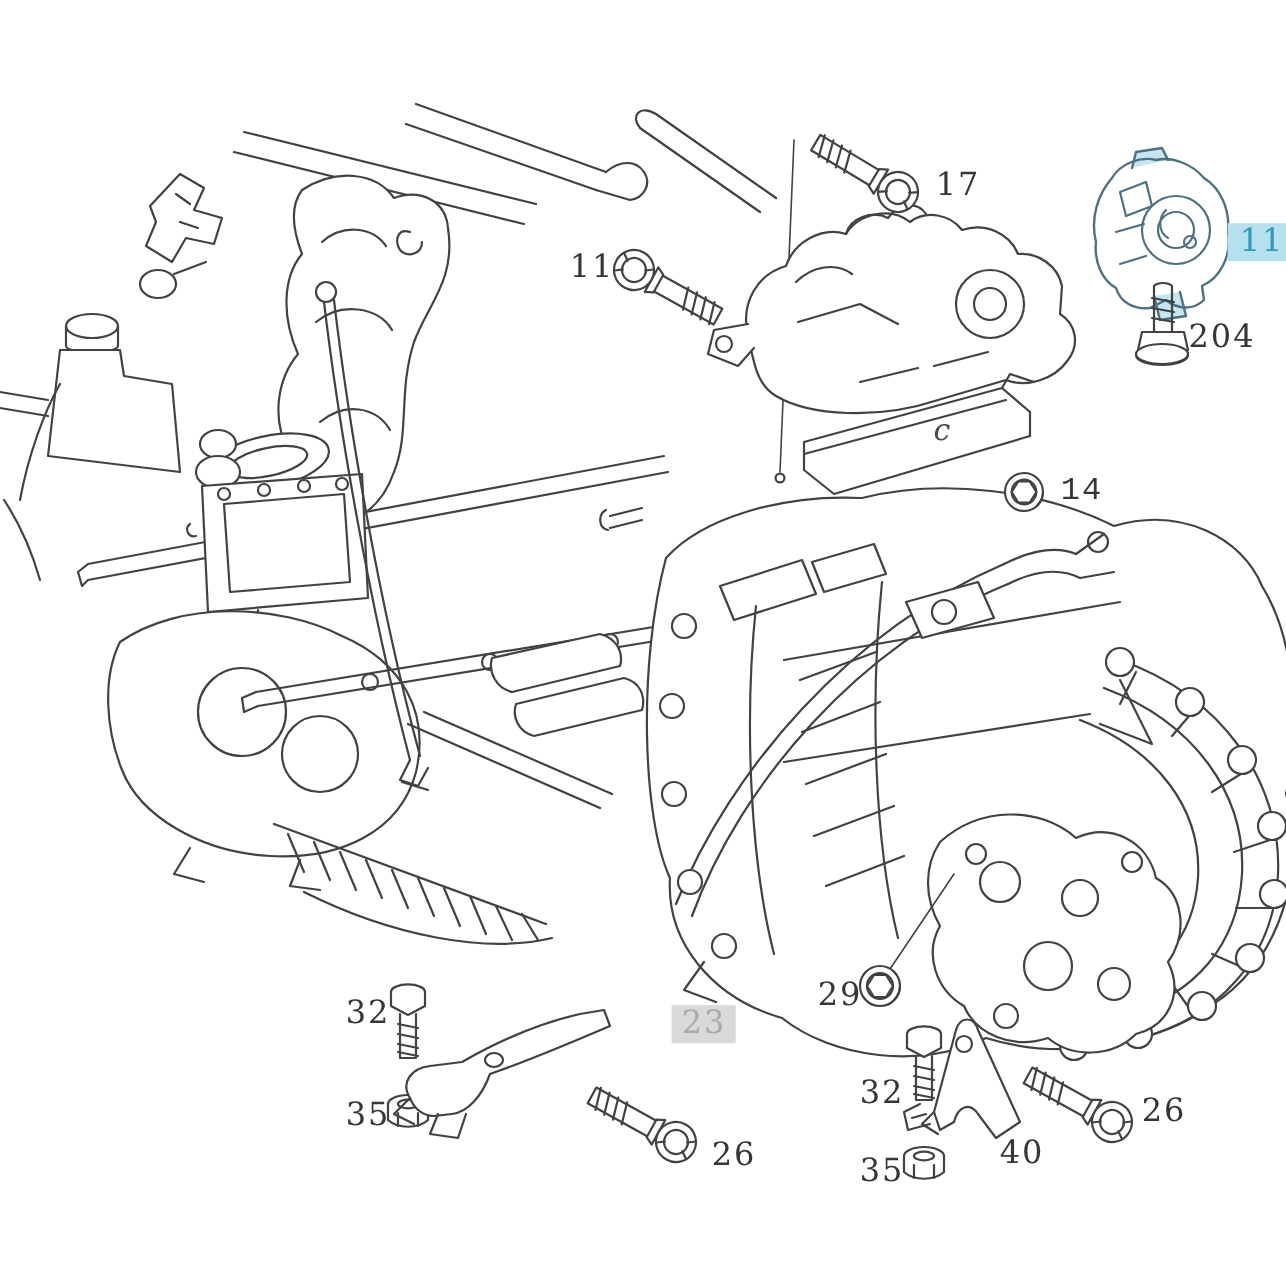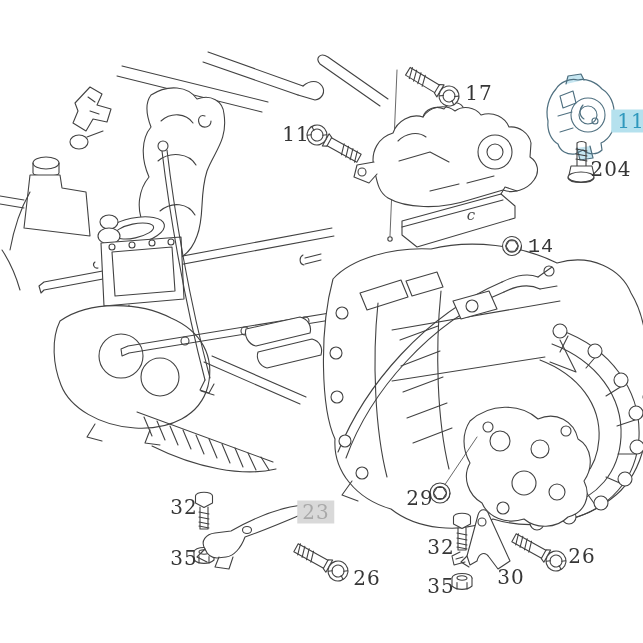--- a/index.html
+++ b/index.html
@@ -7,24 +7,24 @@
          font-family:"DejaVu Serif","Liberation Serif",serif;}
   #stage svg{position:absolute;left:0;top:0;}
   
   .la path,.la circle,.la ellipse,.la polygon,.la line{
      fill:none;stroke:#424242;stroke-width:1.1;stroke-linecap:round;stroke-linejoin:round;}
   .la .w{fill:#ffffff;}
   .la .thin{stroke-width:0.8;}
   .la .hl{stroke:#4f7080;stroke-width:1.2;}
   .la .hli{stroke:#4f7080;fill:none;stroke-width:1.1;}
   .la .hlf{fill:#c6e6f1;stroke:#4f7080;stroke-width:1.2;}
-  .part-label{position:absolute;transform:translate(-50%,-50%);font-size:20px;
+  .part-label{position:absolute;transform:translate(-50%,-50%);font-size:16px;
       color:#363636;letter-spacing:1px;white-space:nowrap;line-height:1.05;}
   .part-label.sel{background:#b5e1ee;color:#2f98bd;padding:1px 6px;}
-  .part-label.dim{background:#d9d9d9;color:#a9a9a9;padding:1px 5px;}
+  .part-label.dim{background:#d9d9d9;color:#a9a9a9;padding:1px 5px;margin-left:36px;}
   .marking{position:absolute;transform:translate(-50%,-50%);font-size:15px;
       font-style:italic;color:#4a4a4a;}
 </style>
 </head>
 <body>
 
 <div id="stage">
 
 <svg class="la" width="643" height="643" viewBox="0 0 643 643" aria-hidden="true">
   <defs>
@@ -237,19 +237,19 @@
   <div class="part-label" style="left: 296px; top: 134px;">11</div>
   <div class="part-label sel" style="left: 631px; top: 121px;">11</div>
   <div class="part-label" style="left: 611px; top: 169px;">204</div>
   <div class="part-label" style="left: 541px; top: 246px; font-family: Liberation Mono, monospace;">14</div>
   <div class="part-label" style="left: 420px; top: 498px;">29</div>
   <div class="part-label" style="left: 184px; top: 507px;">32</div>
   <div class="part-label dim" style="left: 316px; top: 512px;">23</div>
   <div class="part-label" style="left: 184px; top: 558px;">35</div>
   <div class="part-label" style="left: 367px; top: 578px;">26</div>
   <div class="part-label" style="left: 441px; top: 547px;">32</div>
-  <div class="part-label" style="left: 511px; top: 577px;">30</div>
+  <div class="part-label" style="left: 511px; top: 577px;">40</div>
   <div class="part-label" style="left: 441px; top: 586px;">35</div>
   <div class="part-label" style="left: 582px; top: 556px;">26</div>
   <div class="marking" style="left: 471px; top: 215px;">c</div>
 </div>
 
 </div>
 
 </body></html>

